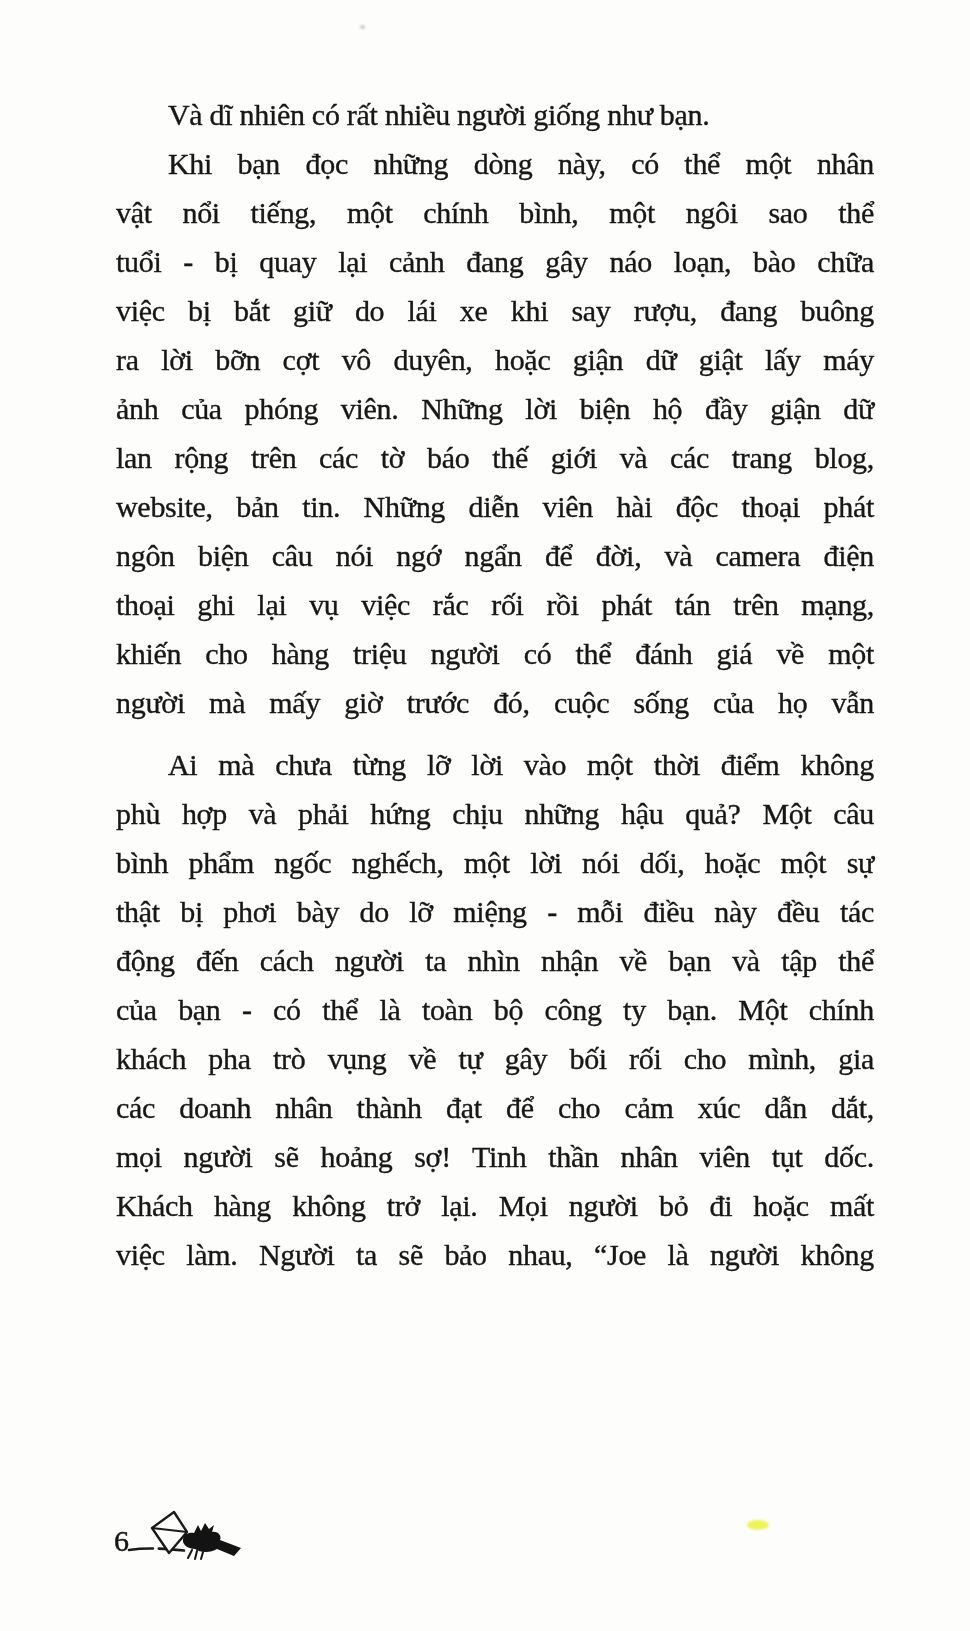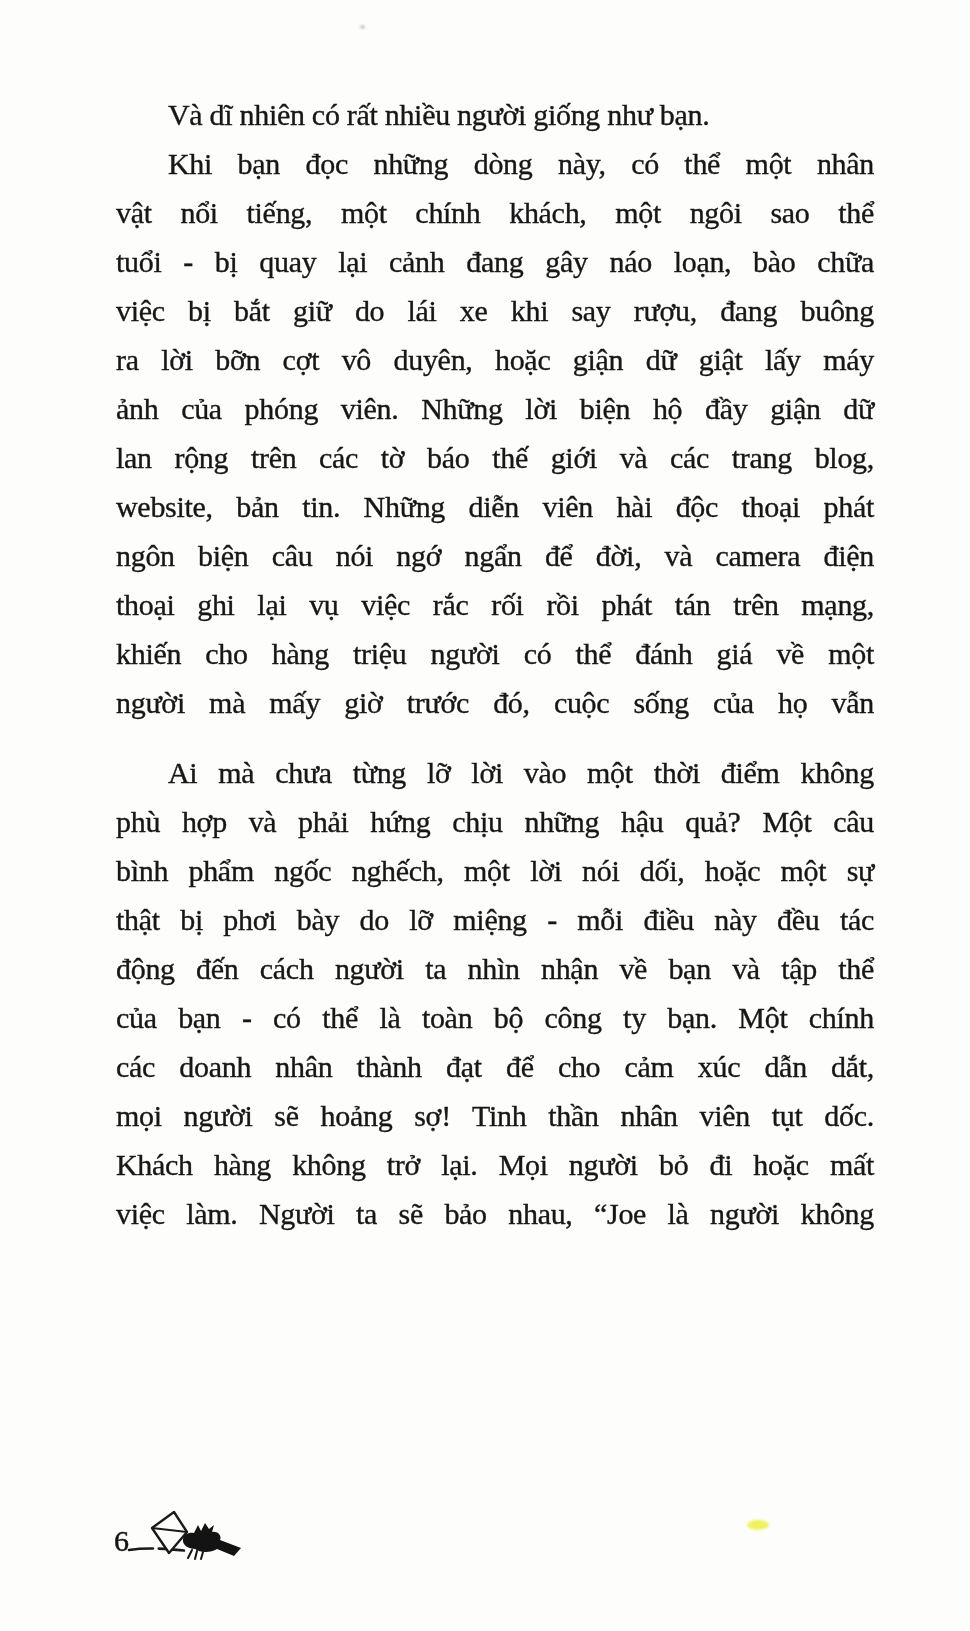--- a/index.html
+++ b/index.html
@@ -13,21 +13,21 @@
   }
   .text-block {
     position: absolute;
     left: 116px;
     top: 90px;
     width: 758px;
     color: #171717;
   }
   .paragraph { }
   
-  .text-block .paragraph:nth-child(3) { margin-top: 21px; }
+  .text-block .paragraph:nth-child(3) { margin-top: 13px; }
   .line {
     font-size: 30px;
     line-height: 49px;
     letter-spacing: -0.3px;
     white-space: nowrap;
     text-align: justify;
     text-align-last: left;
     -webkit-text-stroke: 0.35px #171717;
   }
   .line.j { text-align-last: justify; }
@@ -76,39 +76,40 @@
 <div class="page">
 
   <div class="dust-speck"></div>
 
   <div class="text-block">
       <div class="paragraph">
         <div class="line indent">Và dĩ nhiên có rất nhiều người giống như bạn.</div>
       </div>
       <div class="paragraph">
         <div class="line j indent">Khi bạn đọc những dòng này, có thể một nhân</div>
-        <div class="line j">vật nổi tiếng, một chính khách, một ngôi sao thể</div>
+        <div class="line j">vật nổi tiếng, một chính bình, một ngôi sao thể</div>
         <div class="line j">tuổi - bị quay lại cảnh đang gây náo loạn, bào chữa</div>
         <div class="line j">việc bị bắt giữ do lái xe khi say rượu, đang buông</div>
         <div class="line j">ra lời bỡn cợt vô duyên, hoặc giận dữ giật lấy máy</div>
         <div class="line j">ảnh của phóng viên. Những lời biện hộ đầy giận dữ</div>
         <div class="line j">lan rộng trên các tờ báo thế giới và các trang blog,</div>
         <div class="line j">website, bản tin. Những diễn viên hài độc thoại phát</div>
         <div class="line j">ngôn biện câu nói ngớ ngẩn để đời, và camera điện</div>
         <div class="line j">thoại ghi lại vụ việc rắc rối rồi phát tán trên mạng,</div>
         <div class="line j">khiến cho hàng triệu người có thể đánh giá về một</div>
         <div class="line j">người mà mấy giờ trước đó, cuộc sống của họ vẫn</div>
       </div>
       <div class="paragraph">
         <div class="line j indent">Ai mà chưa từng lỡ lời vào một thời điểm không</div>
         <div class="line j">phù hợp và phải hứng chịu những hậu quả? Một câu</div>
         <div class="line j">bình phẩm ngốc nghếch, một lời nói dối, hoặc một sự</div>
         <div class="line j">thật bị phơi bày do lỡ miệng - mỗi điều này đều tác</div>
         <div class="line j">động đến cách người ta nhìn nhận về bạn và tập thể</div>
         <div class="line j">của bạn - có thể là toàn bộ công ty bạn. Một chính</div>
+        <div class="line j">khách pha trò vụng về tự gây bối rối cho mình, gia</div>
         <div class="line j">các doanh nhân thành đạt để cho cảm xúc dẫn dắt,</div>
         <div class="line j">mọi người sẽ hoảng sợ! Tinh thần nhân viên tụt dốc.</div>
         <div class="line j">Khách hàng không trở lại. Mọi người bỏ đi hoặc mất</div>
         <div class="line j">việc làm. Người ta sẽ bảo nhau, “Joe là người không</div>
       </div>
     </div>
 
   <div class="page-number">6</div>
 
   <svg class="ink-sketch" viewBox="0 0 120 58" xmlns="http://www.w3.org/2000/svg">

